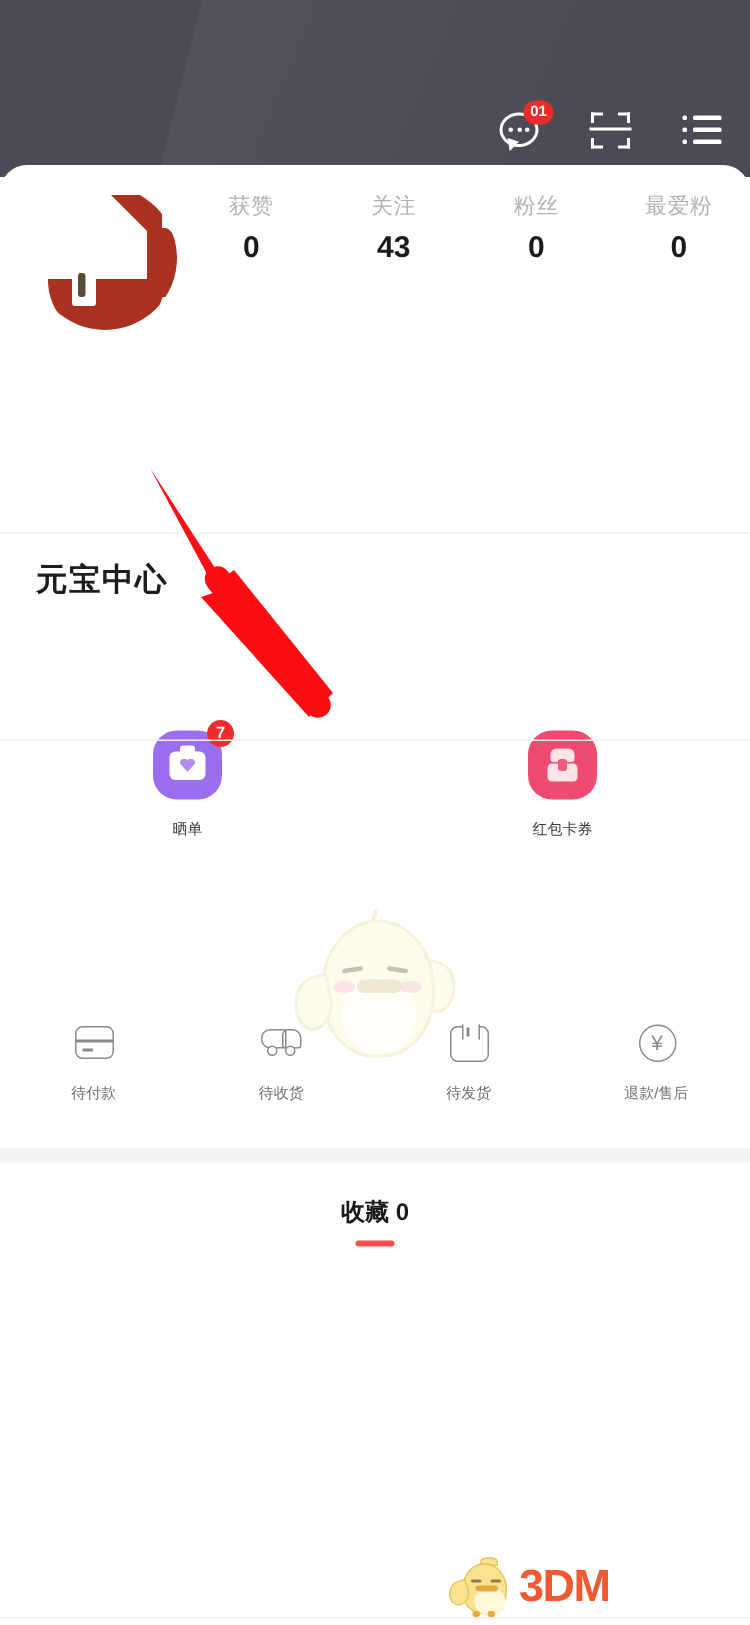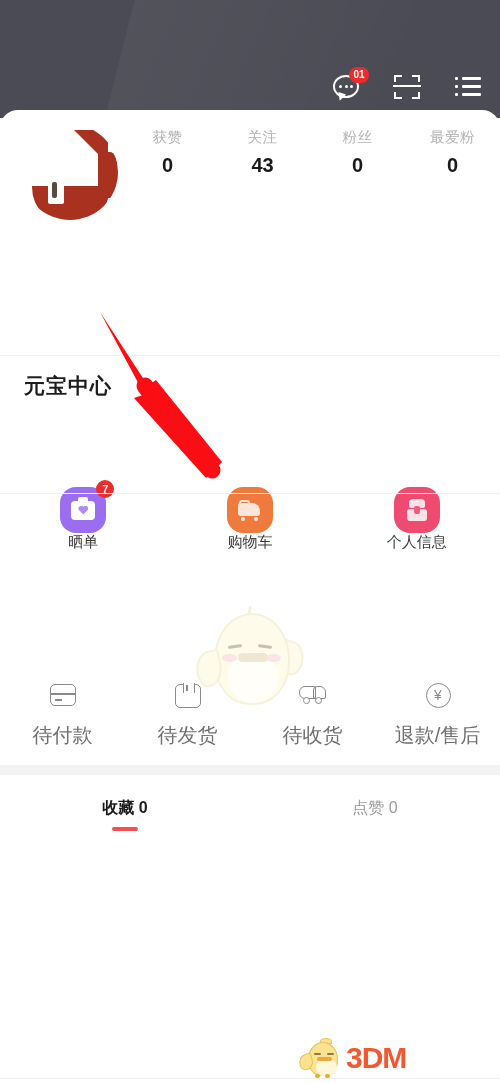--- a/index.html
+++ b/index.html
@@ -103,21 +103,21 @@
     font-size:21px; font-weight:700; color:#1d1d1d; letter-spacing:1px;
   }
 
   .thin-div { position:absolute; left:0; width:500px; height:1px; background:#f0f0f0; }
 
   
   .quick { position:absolute; top:377px; left:0; width:500px; display:flex; }
   .quick-item { flex:1; display:flex; flex-direction:column; align-items:center; }
   .sq { width:46px; height:46px; border-radius:16px; position:relative;
         display:flex; align-items:center; justify-content:center; }
-  .sq-label { font-size:15px; color:#3b3b3b; }
+  .sq-label { margin-top:13px; font-size:10px; color:#3b3b3b; }
   .sq-badge {
     position:absolute; right:-8px; top:-7px; min-width:18px; height:18px;
     border-radius:9px; background:#ec2b2b; color:#fff; font-size:11px;
     font-weight:700; line-height:18px; text-align:center; padding:0 4px;
   }
   .ic-cam { width:24px;height:19px;background:#fff;border-radius:4px;position:relative; }
   .ic-cam::before { content:""; position:absolute; left:7px; top:-4px; width:10px;height:5px;background:#fff;border-radius:2px 2px 0 0; }
   .ic-cam i { position:absolute; left:7px; top:5px; width:10px; height:9px; background:#b28df0;
               clip-path:path("M5 9 L0.6 4.4 A2.6 2.6 0 0 1 5 1.4 A2.6 2.6 0 0 1 9.4 4.4 Z"); }
   .ic-cart { width:25px;height:21px;position:relative; }
@@ -137,21 +137,21 @@
   
   .band { position:absolute; left:0; width:500px; height:10px; background:#f3f3f3; }
   .orders-head { position:absolute; top:518px; left:0; width:500px; display:flex; align-items:center; }
   .orders-title { margin-left:24px; font-size:17.5px; font-weight:700; color:#1d1d1d; letter-spacing:.8px; }
   .orders-all { margin-left:auto; margin-right:20px; display:flex; align-items:center; gap:5px; font-size:14.5px; color:#a8a8a8; }
   .chev { width:8px;height:8px;border-top:1.6px solid #b3b3b3;border-right:1.6px solid #b3b3b3;transform:rotate(45deg); }
 
   .orders { position:absolute; top:572px; left:0; width:500px; display:flex; }
   .order-item { flex:1; display:flex; flex-direction:column; align-items:center; }
   .order-ico { width:30px; height:28px; position:relative; }
-  .order-label { margin-top:12px; font-size:20px; color:#6f6f6f; }
+  .order-label { margin-top:12px; font-size:10px; color:#6f6f6f; }
   .oi-card { position:absolute; left:2px; top:2px; width:26px;height:22px;border:1.9px solid #8a8a8a;border-radius:5px; }
   .oi-card::before { content:""; position:absolute; left:-1px; top:8px; width:26px;height:1.7px;background:#8a8a8a; }
   .oi-card::after { content:""; position:absolute; left:4px; top:14px; width:7px;height:1.7px;background:#8a8a8a; }
   .oi-box { position:absolute; left:2px; top:2px; width:26px;height:24px;border:1.9px solid #8a8a8a;border-radius:5px; }
   .oi-box::before { content:""; position:absolute; left:7px; top:-2px; width:10px;height:10px;background:#fff;border-left:1.9px solid #8a8a8a;border-right:1.9px solid #8a8a8a; }
   .oi-box::after { content:""; position:absolute; left:10.5px; top:0px; width:1.9px;height:6px;background:#8a8a8a; }
   .oi-truck .cab { position:absolute; left:15px; top:4px; width:13px;height:13px;border:1.9px solid #8a8a8a;border-radius:4px 6px 2px 2px; }
   .oi-truck .bod { position:absolute; left:1px; top:4px; width:17px;height:13px;border:1.9px solid #8a8a8a;border-radius:6px 2px 2px 6px; }
   .oi-truck .w1 { position:absolute; left:5px; top:15px; width:7px;height:7px;border:1.9px solid #8a8a8a;border-radius:50%;background:#fff; }
   .oi-truck .w2 { position:absolute; left:17px; top:15px; width:7px;height:7px;border:1.9px solid #8a8a8a;border-radius:50%;background:#fff; }
@@ -285,41 +285,30 @@
     <div class="quick-item">
       <div class="sq" style="background:#9b6ef0;">
         <div class="ic-cam">
             <i></i>
           </div>
         <div class="sq-badge">7</div>
       </div>
       <div class="sq-label">晒单</div>
     </div>
 
-    <div class="quick-item">
-      <div class="sq" style="background:#ef7a3d;">
-        <div class="ic-cart">
-            <div class="hdl"></div>
-            <div class="body"></div>
-            <div class="w1"></div>
-            <div class="w2"></div>
-          </div>
-      </div>
-      <div class="sq-label">购物车</div>
-    </div>
 
     <div class="quick-item">
       <div class="sq" style="background:#ef4a70;">
         <div class="ic-env">
             <div class="t"></div>
             <div class="b"></div>
             <div class="m"></div>
           </div>
       </div>
-      <div class="sq-label">个人信息</div>
+      <div class="sq-label">红包卡券</div>
     </div>
 
 
   </div>
 
   <div class="thin-div" style="top:383px;"></div>
 
   <div class="mascot">
     <div class="m-hair"></div>
     <div class="m-wingR"></div>
@@ -335,51 +324,48 @@
 
 
   <div class="orders">
     <div class="order-item">
       <div class="order-ico">
           <div class="oi-card"></div>
         </div>
       <div class="order-label">待付款</div>
     </div>
     <div class="order-item">
-      <div class="order-ico">
-          <div class="oi-box"></div>
-        </div>
-      <div class="order-label">待发货</div>
-    </div>
-    <div class="order-item">
       <div class="order-ico oi-truck">
         <div class="bod"></div>
           <div class="cab"></div>
           <div class="w1"></div>
           <div class="w2"></div>
       </div>
       <div class="order-label">待收货</div>
     </div>
     <div class="order-item">
       <div class="order-ico">
+          <div class="oi-box"></div>
+        </div>
+      <div class="order-label">待发货</div>
+    </div>
+    <div class="order-item">
+      <div class="order-ico">
           <div class="oi-yen">¥</div>
         </div>
       <div class="order-label">退款/售后</div>
     </div>
   </div>
 
   <div class="band" style="top:655px;"></div>
 
   <div class="tabs">
     <div class="tab active">
       <span class="tab-text">收藏 0</span>
       <span class="tab-underline"></span>
-    </div>
-    <div class="tab">
-      <span class="tab-text">点赞 0</span>
     </div>
   </div>
 
   <div class="bottom-div"></div>
 
 </div>
 
 <svg class="arrow-ovl" viewBox="0 0 500 1083" xmlns="http://www.w3.org/2000/svg">
   <g>
     <path d="M100 312 L152 392 L134 398 L206 478 L222 462 L156 380 L142 390 Z" fill="#ffffff" stroke="#ffffff" stroke-width="7" stroke-linejoin="round"></path>

